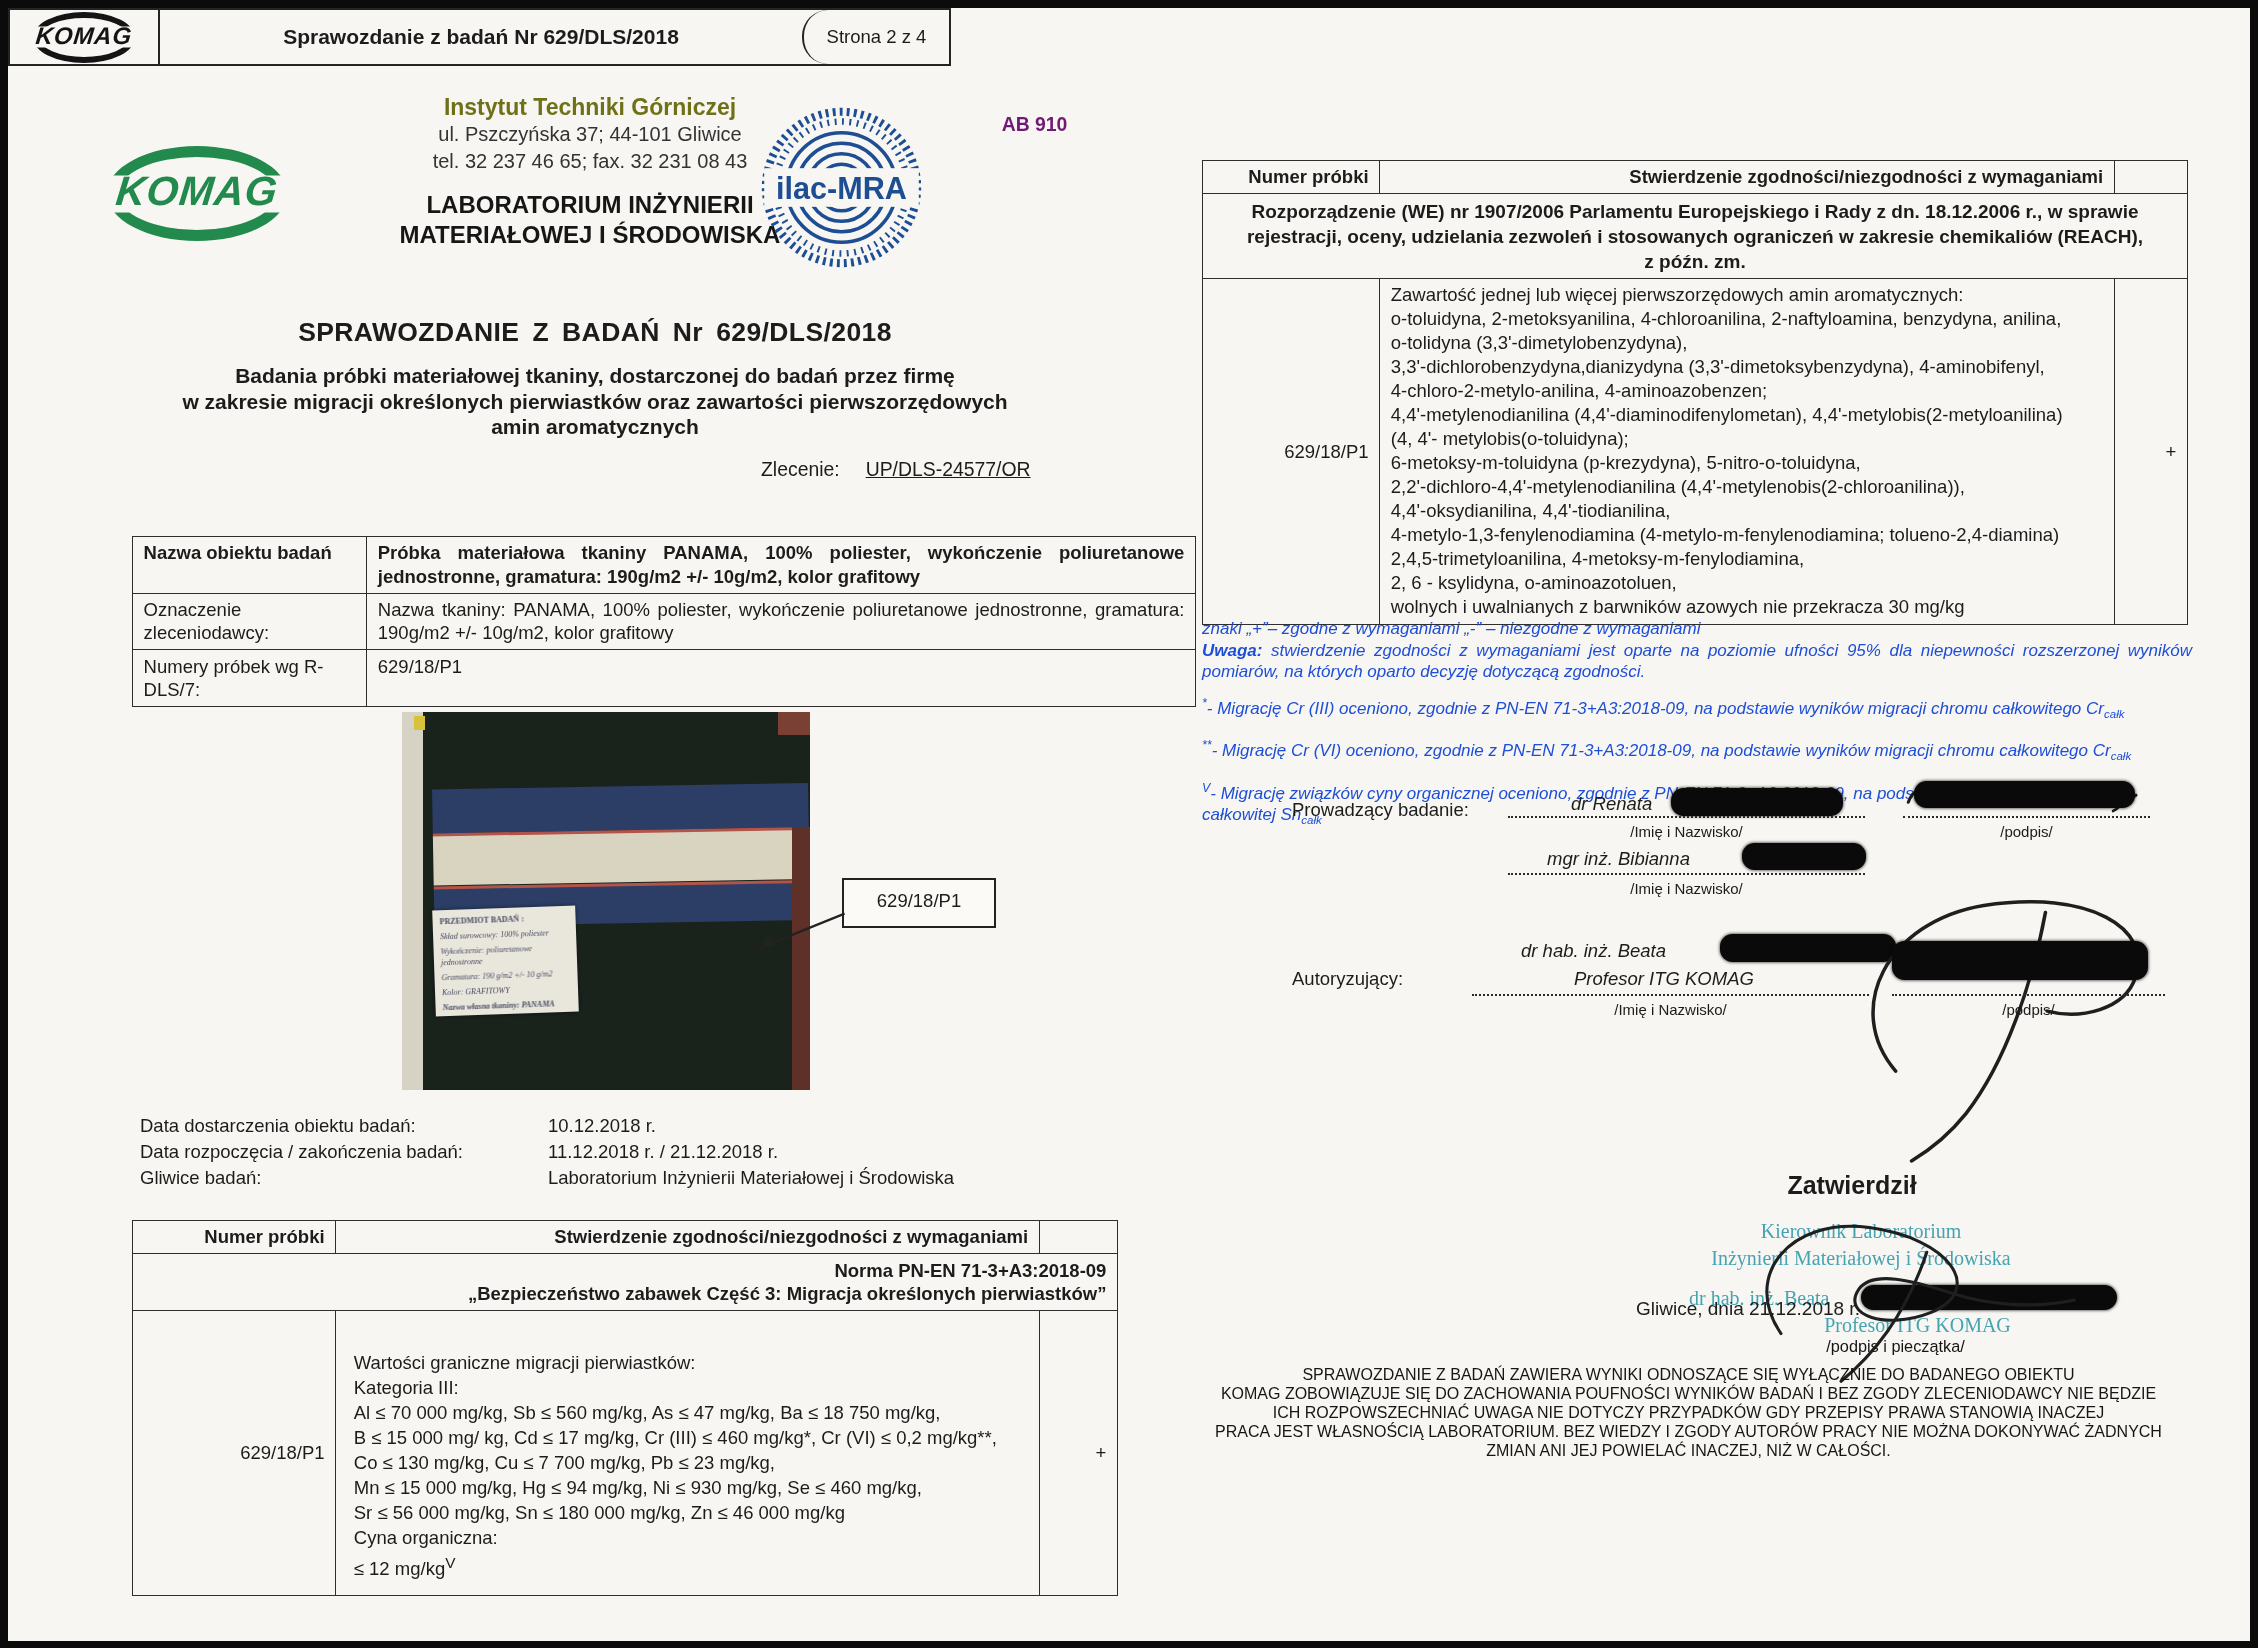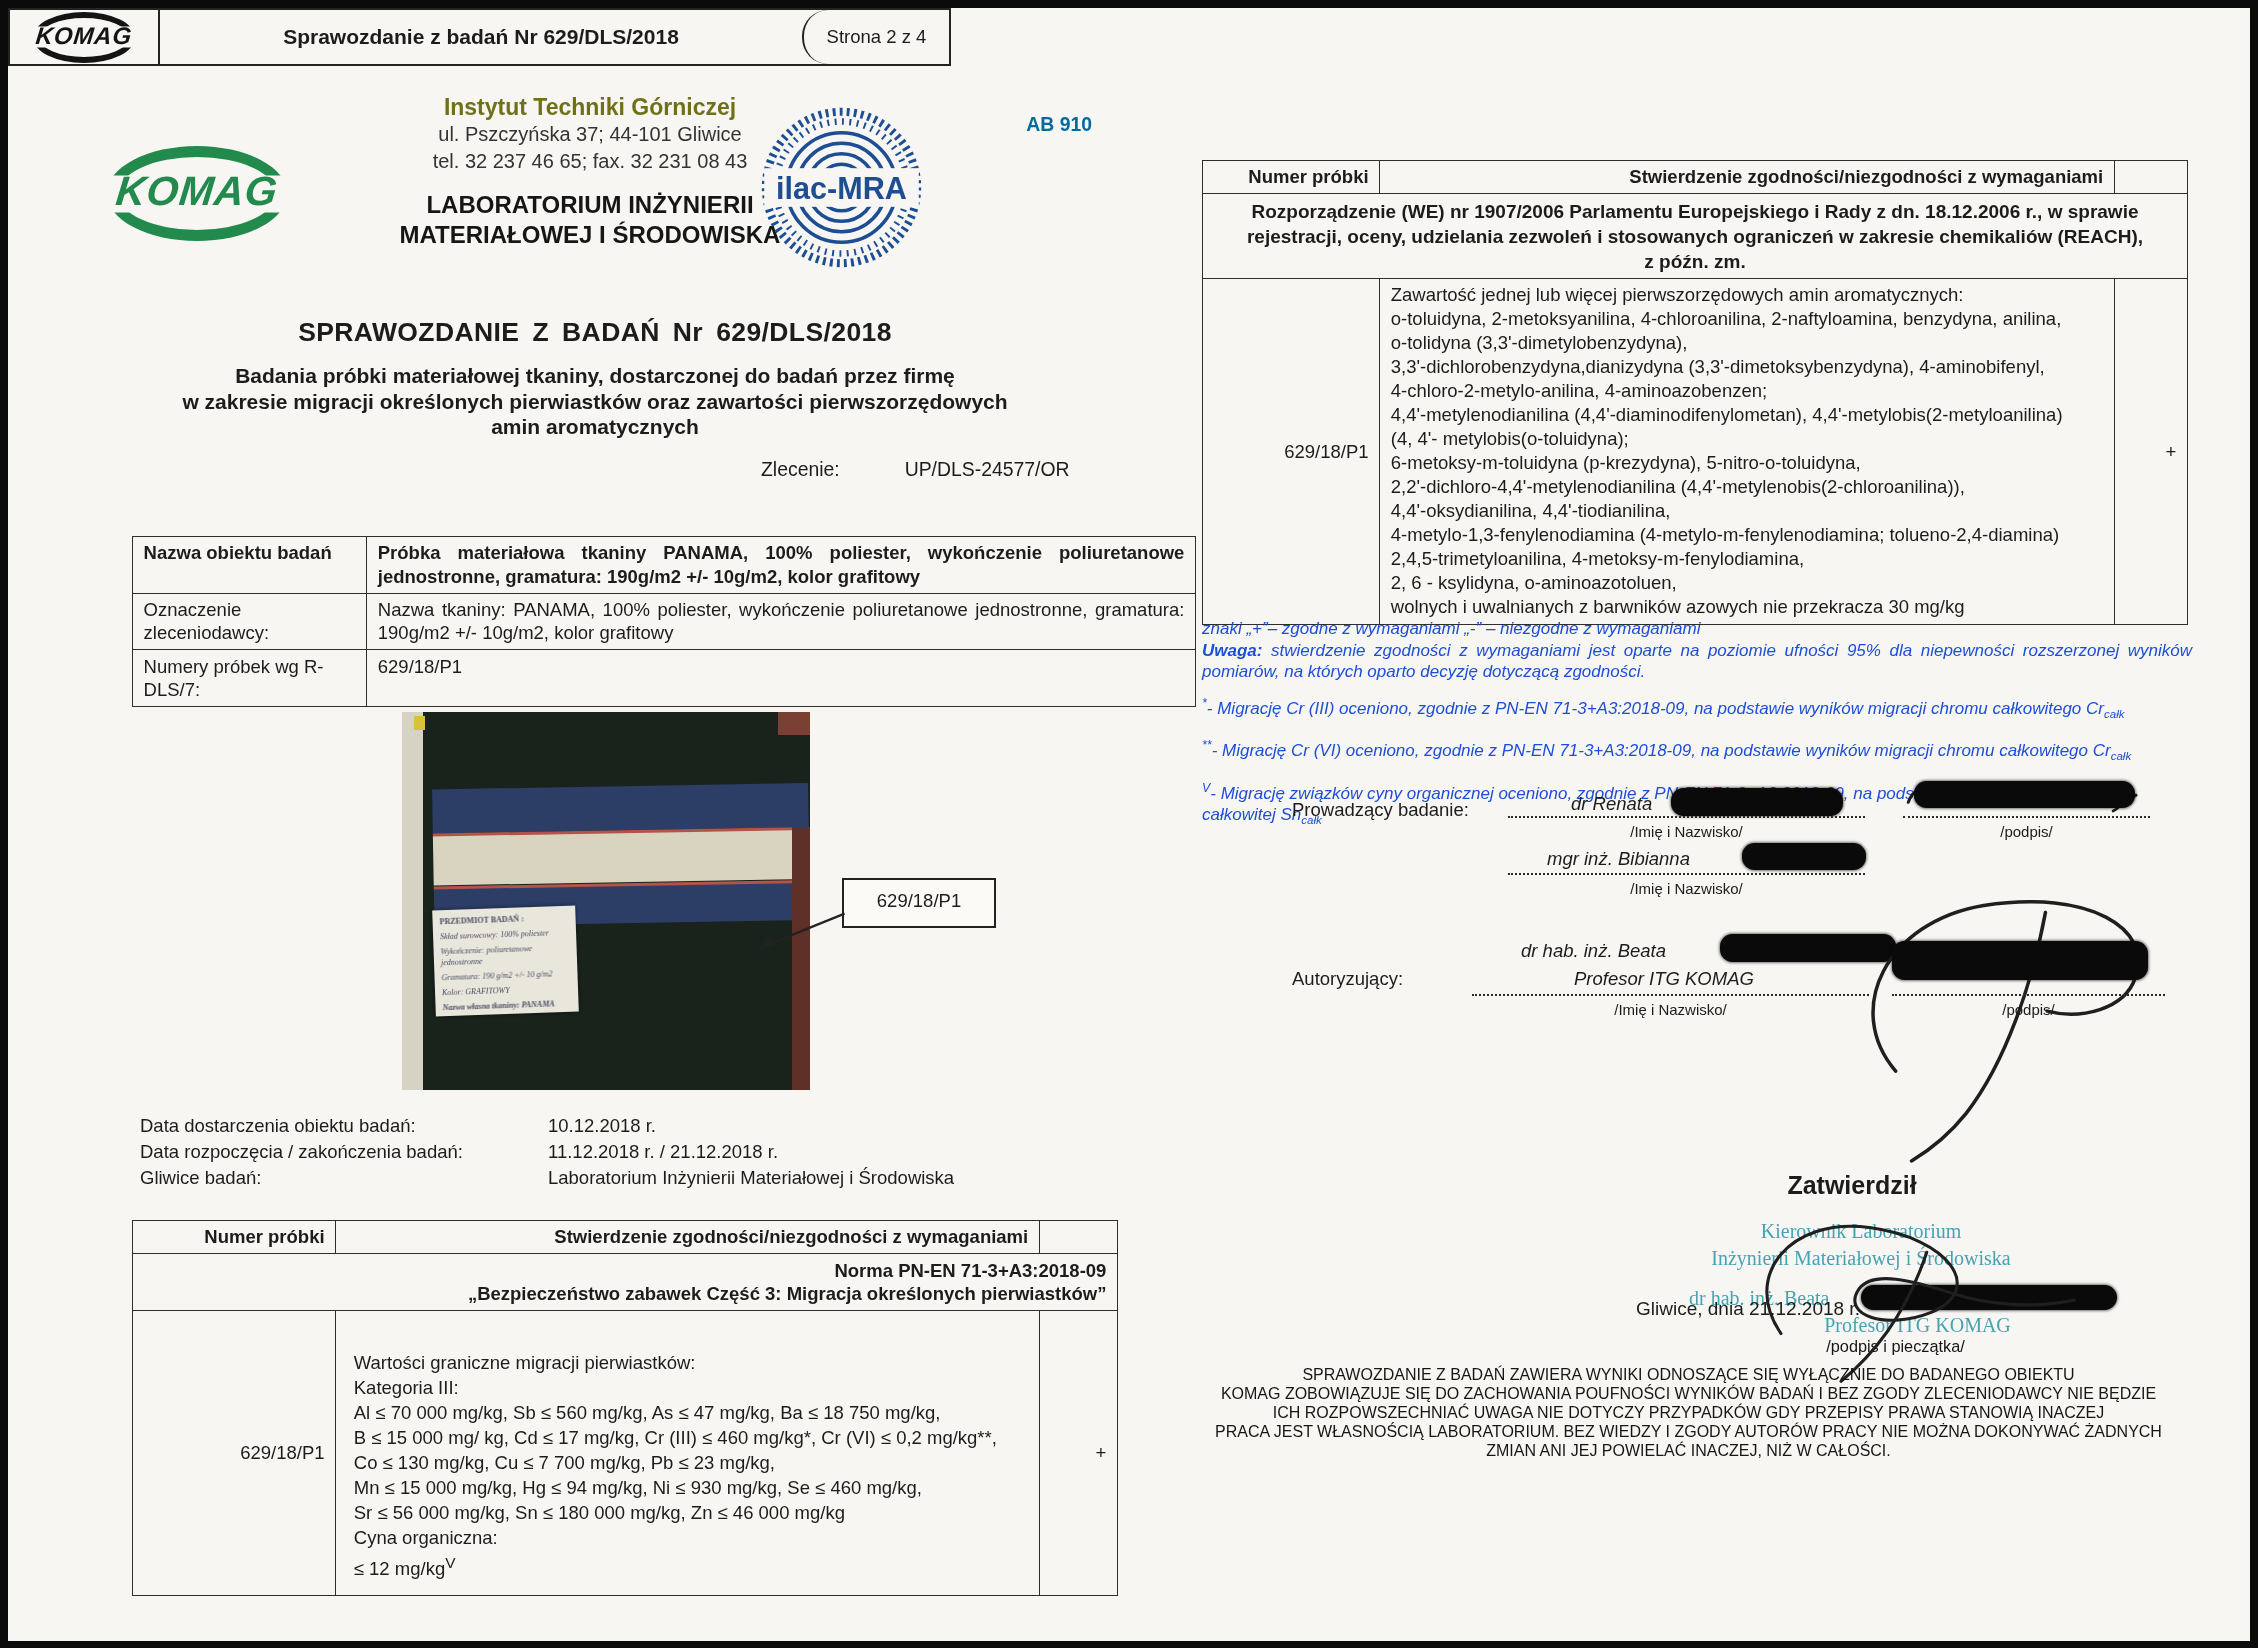--- a/index.html
+++ b/index.html
@@ -38,27 +38,27 @@
 
   .ilac{left:753px;top:99px;width:161px;height:161px;}
 
   .pca-wrap{left:969px;top:97px;width:115px;text-align:center;}
   .pca-box{box-sizing:border-box;width:111px;height:166px;margin:0 auto;border:2.6px solid #2272a5;border-radius:8.8px;background:#fdfdfb;padding-top:5.3px;position:relative;}
   .pca-abbr{font-size:33px;font-weight:bold;color:#1f6aa5;letter-spacing:0.9px;line-height:34px;position:relative;}
   .pca-red{position:absolute;left:65px;top:35px;width:28px;height:6.2px;background:#c23530;transform:skewX(-35deg);}
   .pca-sub{font-size:7.5px;font-weight:bold;color:#1f6aa5;letter-spacing:0.4px;line-height:9.7px;}
   .pca-badge{width:90px;height:88px;margin:5.3px auto 0;background:#2b72a2;border-radius:5.3px;display:flex;flex-direction:column;align-items:center;justify-content:center;}
   .pca-badge-label{color:#fff;font-size:10.6px;font-weight:bold;letter-spacing:1.3px;margin-top:3.5px;}
-  .pca-num{font-size:19.4px;font-weight:bold;color:#0369a1;margin-top:8px;text-align:right;}
+  .pca-num{font-size:19.4px;font-weight:bold;color:#701a75;margin-top:8px;}
 
   
   .title{left:62px;top:309px;width:1050px;text-align:center;font-size:26.5px;font-weight:bold;word-spacing:5.3px;letter-spacing:0.4px;}
   .subtitle{left:62px;top:355px;width:1050px;text-align:center;font-size:21px;font-weight:bold;line-height:25.6px;}
   .zlecenie{left:753px;top:450px;font-size:19.4px;}
-  .zlecenie .val{margin-left:65px;}
+  .zlecenie .val{margin-left:26px;text-decoration:underline;}
 
   
   table.doc{border-collapse:collapse;width:100%;}
   table.doc td{border:1.8px solid #2e2e2e;padding:4.4px 10.6px;font-size:18.5px;line-height:23.4px;vertical-align:top;}
   .info-table{left:124px;top:528px;width:1064px;}
   .info-table td.lbl{width:212px;}
   .jst{text-align:justify;}
   .bld{font-weight:bold;}
   .ctr{text-align:right;}
   .mid{vertical-align:middle !important;}

